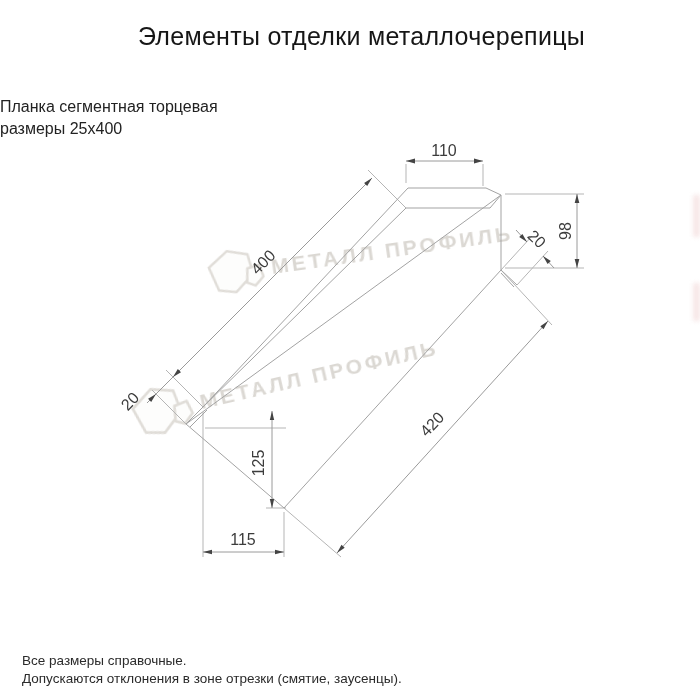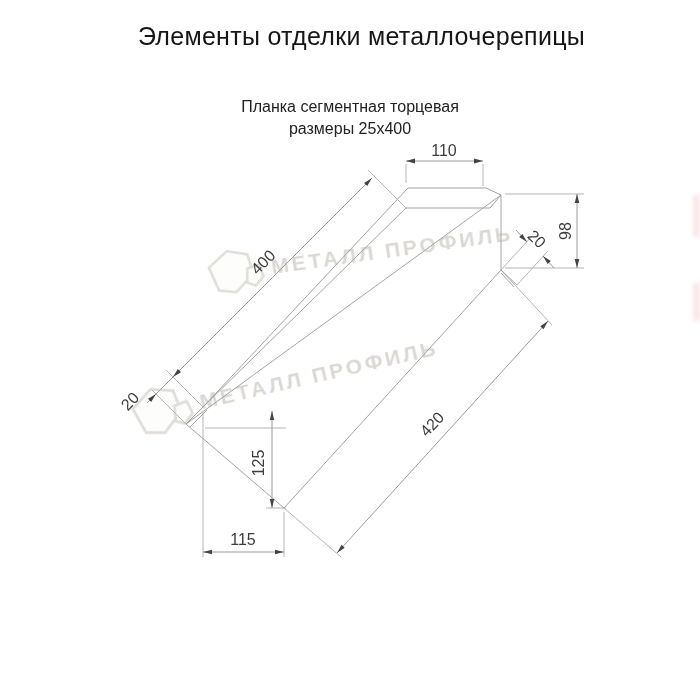--- a/index.html
+++ b/index.html
@@ -5,21 +5,21 @@
   html,body{margin:0;padding:0;background:#ffffff;}
   .canvas{
     position:relative;width:700px;height:700px;background:#ffffff;overflow:hidden;
     font-family:"Liberation Sans","DejaVu Sans",sans-serif;color:#1c1c1c;
   }
   .page-title{
     position:absolute;left:0;right:0;top:22px;text-align:center;
     font-size:25px;font-weight:400;letter-spacing:.3px;color:#161616;margin-left:23px;
   }
   .subtitle{
-    position:absolute;left:0;right:0;top:96px;text-align:center;
+    position:absolute;left:0;right:0;top:96px;text-align:left;
     font-size:16px;line-height:22px;color:#222;
   }
   .notes{
     position:absolute;left:22px;top:652px;font-size:13.5px;line-height:17.5px;color:#2b2b2b;
   }
   .drawing-svg{position:absolute;left:0;top:0;}
   .wm{
     position:absolute;display:flex;align-items:center;gap:8px;
     filter:blur(.7px);pointer-events:none;
   }
@@ -140,14 +140,18 @@
       <text x="134" y="405" text-anchor="middle" transform="rotate(-46 134 405)">20</text>
       <text x="259" y="468" text-anchor="middle" transform="rotate(-90 259 463)">125</text>
       <text x="243" y="545" text-anchor="middle">115</text>
       <text x="436" y="428" text-anchor="middle" transform="rotate(-46 436 428)">420</text>
     </g>
   </svg>
 
   <div class="pink-strip pink1"></div>
   <div class="pink-strip pink2"></div>
 
+  <div class="notes">
+    <div>Все размеры справочные.</div>
+    <div>Допускаются отклонения в зоне отрезки (смятие, заусенцы).</div>
+  </div>
 
 </div>
 
 </body></html>

